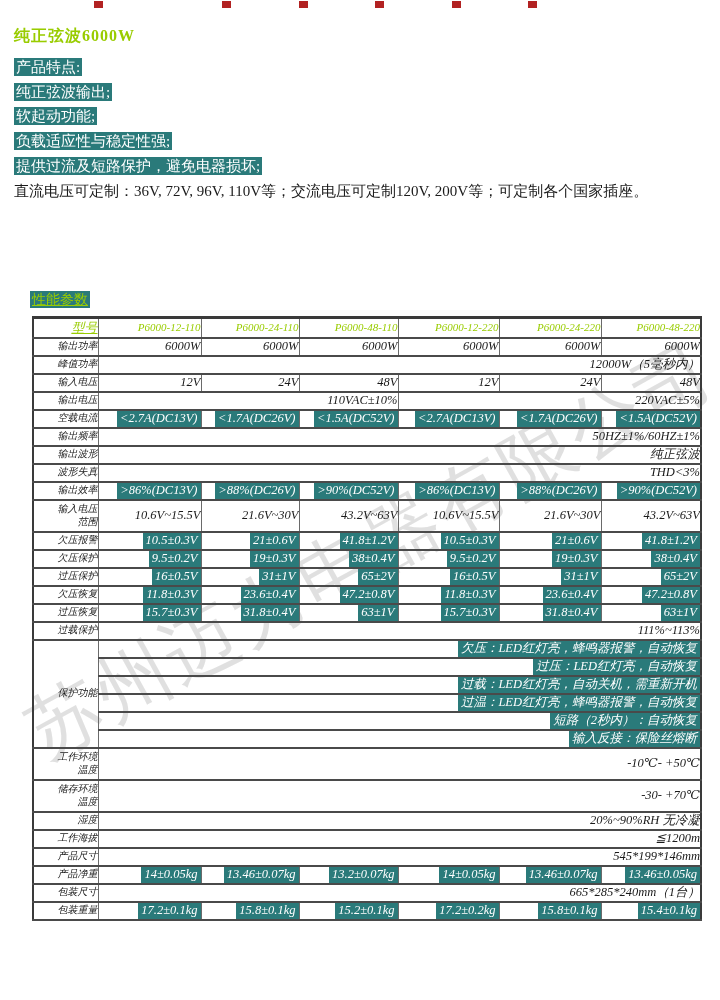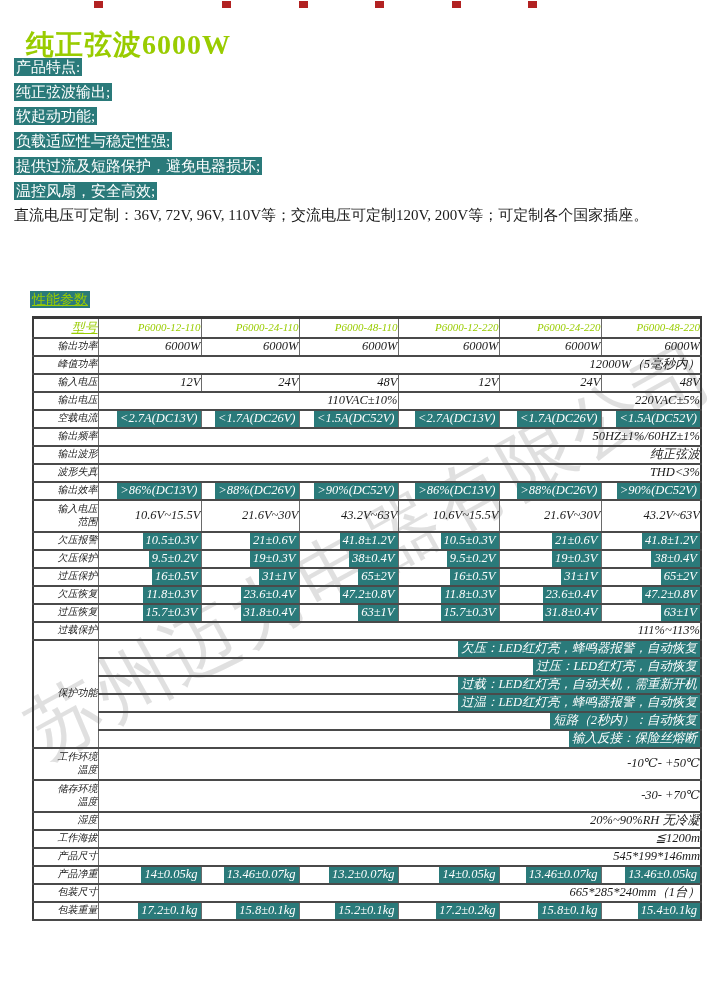--- a/index.html
+++ b/index.html
@@ -10,21 +10,21 @@
     --bv:#6a6a6a;
     --wm:#c8c8c8;
     --red:#b22222;
   }
   *{margin:0;padding:0;box-sizing:border-box;}
   html,body{width:720px;height:1000px;background:#ffffff;overflow:hidden;}
   body{position:relative;font-family:"Liberation Serif","DejaVu Serif",serif;color:var(--ink);}
 
   .red-mark{position:absolute;top:1px;width:9px;height:7px;background:var(--red);}
 
-  .title{position:absolute;left:14px;top:26px;font-size:28px;font-weight:bold;color:var(--accent);letter-spacing:1px;margin-left:12px;}
+  .title{position:absolute;left:14px;top:26px;font-size:16px;font-weight:bold;color:var(--accent);letter-spacing:1px;}
 
   .features{position:absolute;left:14px;top:55px;font-size:15px;line-height:24.7px;white-space:nowrap;}
   .features .hl-line{display:block;}
   .hl{background:var(--teal);color:#ffffff;padding:1px 2px;}
   .note{color:var(--ink);}
 
   .section-heading{position:absolute;left:30px;top:291px;font-size:14px;}
   .section-heading .hl{color:var(--accent);text-decoration:underline;}
 
   .spec-table{position:absolute;left:32px;top:316px;width:668px;border-collapse:collapse;table-layout:fixed;background:transparent;font-size:12.5px;text-align:right;font-style:italic;}
@@ -55,21 +55,20 @@
 <div class="watermark">苏州迈力电器有限公司</div>
 
 <h1 class="title">纯正弦波6000W</h1>
 
 <div class="features">
   <span class="hl-line"><span class="hl">产品特点:</span></span>
   <span class="hl-line"><span class="hl">纯正弦波输出;</span></span>
   <span class="hl-line"><span class="hl">软起动功能;</span></span>
   <span class="hl-line"><span class="hl">负载适应性与稳定性强;</span></span>
   <span class="hl-line"><span class="hl">提供过流及短路保护，避免电器损坏;</span></span>
-  <span class="hl-line"><span class="hl">温控风扇，安全高效;</span></span>
   <span class="hl-line note">直流电压可定制：36V, 72V, 96V, 110V等；交流电压可定制120V, 200V等；可定制各个国家插座。</span>
 </div>
 
 <div class="section-heading">
   <span class="hl">性能参数</span>
 </div>
 
 <table class="spec-table">
   <colgroup>
     <col style="width:65px">

